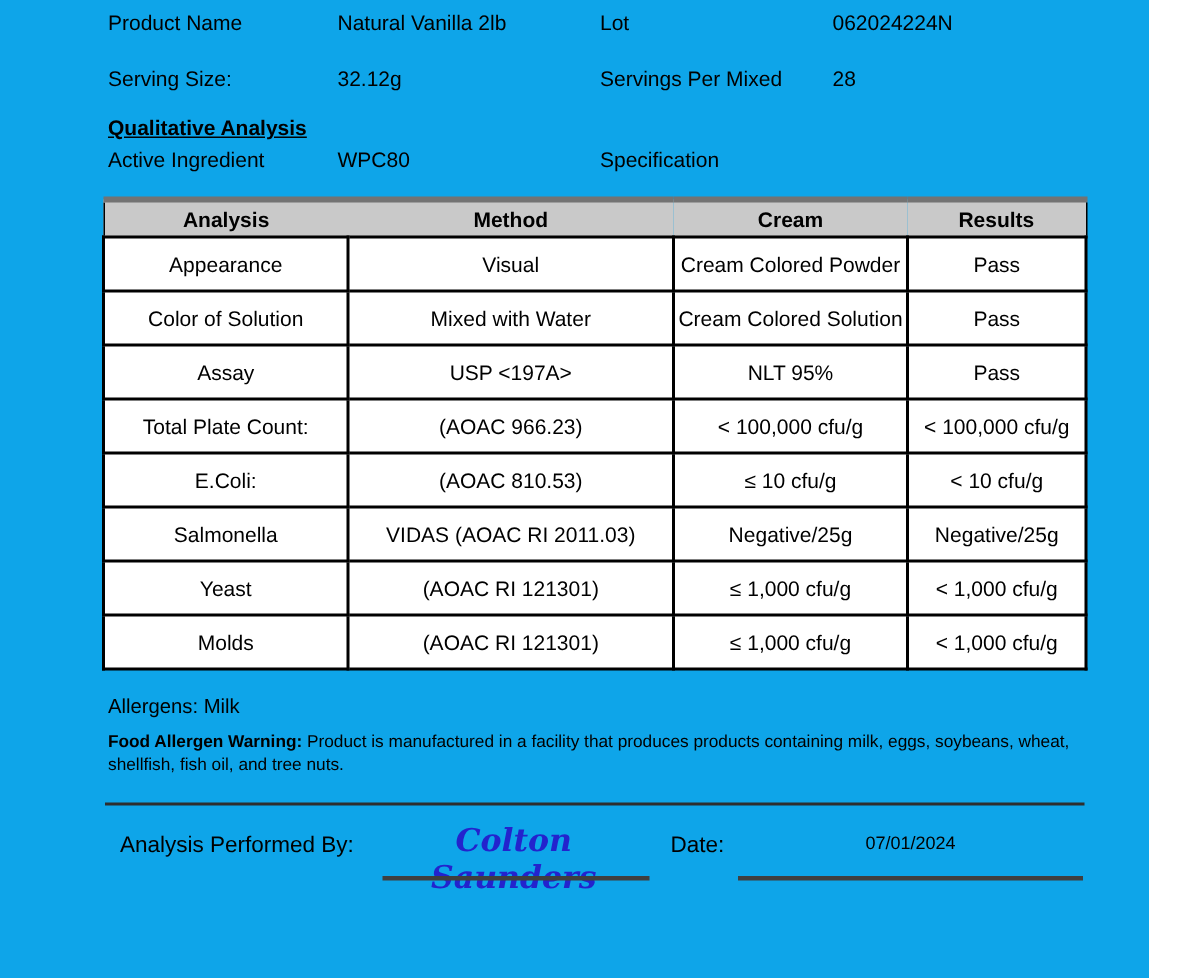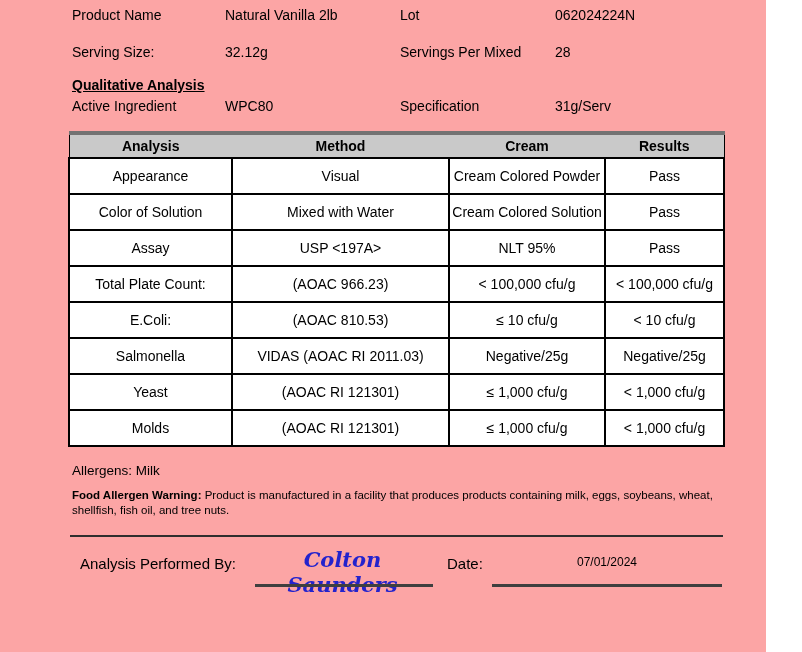--- a/index.html
+++ b/index.html
@@ -1,20 +1,20 @@
 <!DOCTYPE html>
 <html style="--header-bg: #c9c9c9; --ink: #2323cd;"><head>
 <meta charset="utf-8">
 <style>
   html, body { margin: 0; padding: 0; background: #ffffff; }
   .page {
     position: relative;
     width: 766px;
     height: 652px;
-    background: #fca5a5;
+    background: #0ea5e9;
     font-family: "Liberation Sans", sans-serif;
     color: #000;
     overflow: hidden;
   }
   .page-edge-line {
     position: absolute;
     left: 797px; top: 0;
     width: 2px; height: 652px;
     background: #151515;
   }
@@ -153,21 +153,20 @@
     <span>Servings Per Mixed</span>
     <span>28</span>
   </div>
 
   <div class="section-title">Qualitative Analysis</div>
 
   <div class="info-row row-3">
     <span>Active Ingredient</span>
     <span>WPC80</span>
     <span>Specification</span>
-    <span>31g/Serv</span>
   </div>
 
   <table class="coa-table">
     <colgroup>
       <col style="width:163px">
         <col style="width:217px">
         <col style="width:156px">
         <col style="width:119px">
     </colgroup>
     <thead>

